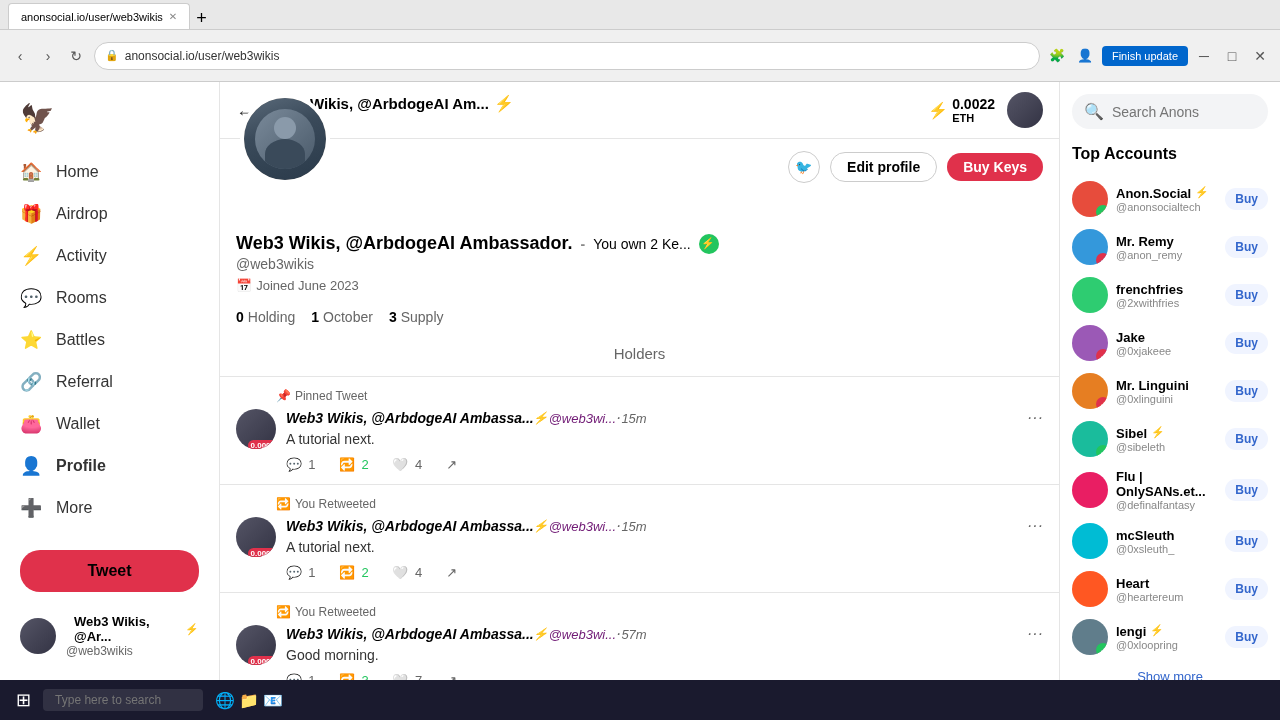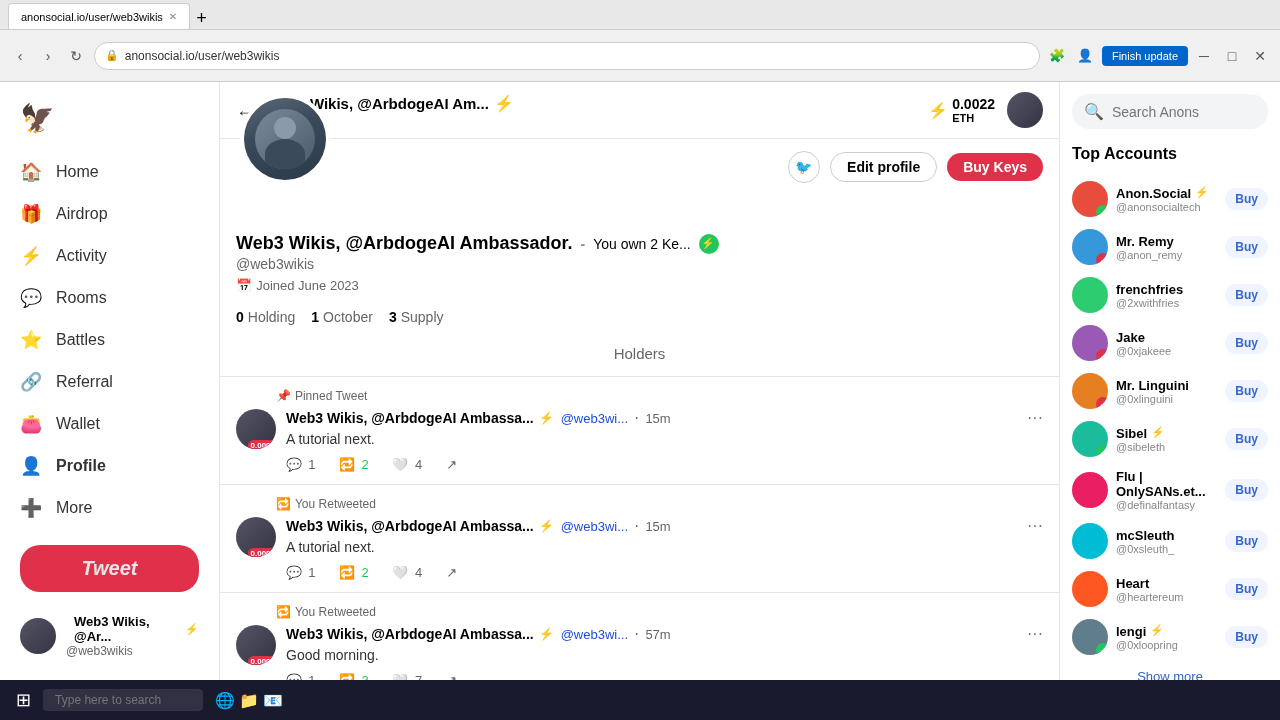--- a/index.html
+++ b/index.html
@@ -22,21 +22,21 @@
     
     .app { display: flex; flex: 1; background: white; overflow: hidden; }
 
     
     .sidebar { width: 220px; min-width: 220px; border-right: 1px solid #e5e5e5; display: flex; flex-direction: column; padding: 12px 0; background: white; }
     .sidebar-logo { padding: 8px 20px 16px; }
     .sidebar-nav { flex: 1; }
     .sidebar-item { display: flex; align-items: center; gap: 12px; padding: 10px 20px; cursor: pointer; font-size: 16px; color: #333; font-weight: 500; border-radius: 0; }
     .sidebar-item.active { font-weight: 700; }
     .sidebar-item .icon { font-size: 18px; width: 24px; text-align: center; }
-    .tweet-btn { margin: 12px 20px; background: #e0314b; color: #e5e5e5; border: none; border-radius: 20px; padding: 12px; font-size: 20px; font-weight: 700; cursor: pointer; width: calc(100% - 40px); font-style: italic; }
+    .tweet-btn { margin: 12px 20px; background: #e0314b; color: #000000; border: none; border-radius: 20px; padding: 12px; font-size: 16px; font-weight: 700; cursor: pointer; width: calc(100% - 40px); }
     .bottom-profile { display: flex; align-items: center; gap: 10px; padding: 10px 20px; cursor: pointer; }
     .bottom-avatar { width: 36px; height: 36px; border-radius: 50%; background: #ccc; }
     .bottom-info { flex: 1; }
     .bottom-name { font-size: 13px; font-weight: 600; }
     .bottom-handle { font-size: 12px; color: #666; }
 
     
     .main-content { flex: 1; display: flex; flex-direction: column; overflow-y: auto; border-right: 1px solid #e5e5e5; }
 
     
@@ -76,23 +76,23 @@
 
     
     .tweets-list { }
     .tweet-item { padding: 12px 16px; border-bottom: 1px solid #e5e5e5; }
     .pinned-label { font-size: 12px; color: #666; display: flex; align-items: center; gap: 4px; margin-bottom: 6px; margin-left: 40px; }
     .retweet-label { font-size: 12px; color: #666; display: flex; align-items: center; gap: 4px; margin-bottom: 6px; margin-left: 40px; }
     .tweet-row { display: flex; gap: 10px; }
     .tweet-avatar { width: 40px; height: 40px; border-radius: 50%; background: #888; overflow: hidden; flex-shrink: 0; position: relative; }
     .key-badge { position: absolute; bottom: -2px; right: -2px; background: #e0314b; color: white; border-radius: 10px; font-size: 8px; padding: 1px 3px; font-weight: 700; }
     .tweet-content { flex: 1; }
-    .tweet-author-row { display: flex; align-items: center; gap: 6px; flex-wrap: wrap; }
+    .tweet-author-row { display: flex; align-items: center; gap: 0; flex-wrap: wrap; font-style: italic; }
     .tweet-author { font-size: 14px; font-weight: 700; }
-    .tweet-handle { font-size: 13px; color: #1d4ed8; }
+    .tweet-handle { font-size: 13px; color: #701a75; }
     .tweet-time { font-size: 13px; color: #666; }
     .tweet-more { margin-left: auto; color: #666; cursor: pointer; }
     .tweet-text { font-size: 14px; margin-top: 4px; color: #333; }
     .tweet-actions { display: flex; gap: 24px; margin-top: 10px; }
     .tweet-action { display: flex; align-items: center; gap: 6px; font-size: 13px; color: #666; cursor: pointer; }
 
     
     .right-sidebar { width: 220px; min-width: 220px; padding: 12px; background: white; }
     .search-bar { display: flex; align-items: center; gap: 8px; background: #f3f4f6; border-radius: 20px; padding: 8px 12px; margin-bottom: 16px; }
     .search-input { border: none; background: transparent; font-size: 14px; flex: 1; outline: none; }

